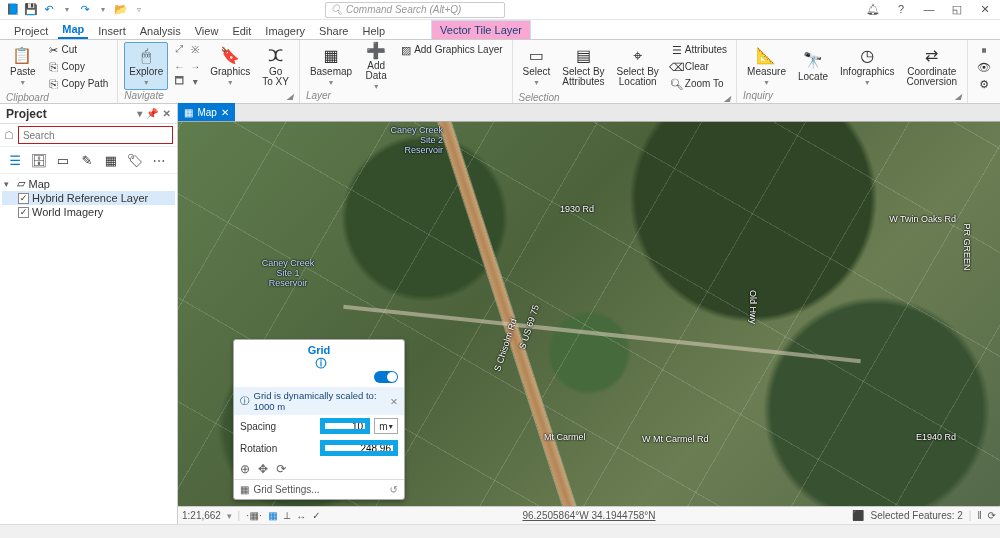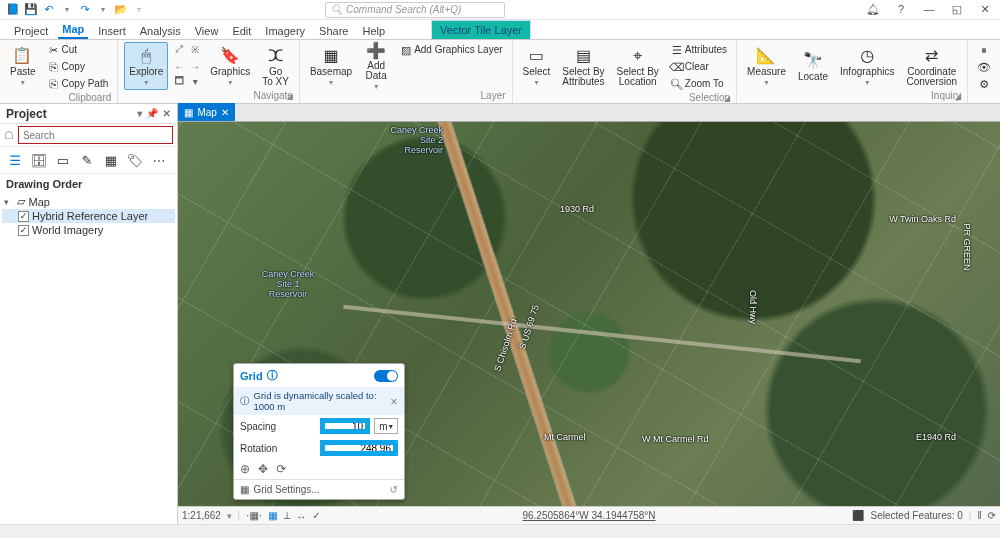--- a/index.html
+++ b/index.html
@@ -7,26 +7,26 @@
   .titlebar{height:20px;background:#fff;display:flex;align-items:center;padding:0 6px;border-bottom:1px solid #e6e6e6;}
   .qat{display:flex;gap:4px;align-items:center;}
   .qat-ico{width:14px;height:14px;display:flex;align-items:center;justify-content:center;font-size:11px;color:#0078d4;}
   .cmd-search{margin-left:auto;margin-right:auto;width:180px;height:16px;border:1px solid #ccc;border-radius:2px;padding:0 4px;display:flex;align-items:center;color:#999;font-size:10px;font-style:italic;}
   .win-btns{margin-left:auto;display:flex;gap:10px;color:#555;font-size:11px;}
   .win-btn{width:18px;text-align:center;}
 
   .tabs{height:20px;background:#fff;display:flex;align-items:flex-end;padding:0 10px;font-size:11px;border-bottom:1px solid #ccc;gap:6px;}
   .tab{padding:2px 4px;cursor:pointer;color:#444;}
   .tab.active{color:#0078d4;border-bottom:2px solid #0078d4;font-weight:600;}
-  .tab.context{background:#14b8a6;padding:3px 8px;border:1px solid #c7e0f4;border-bottom:none;color:#15447a;}
+  .tab.context{background:#f9a8d4;padding:3px 8px;border:1px solid #c7e0f4;border-bottom:none;color:#15447a;}
 
   .ribbon{height:64px;background:#fafafa;border-bottom:1px solid #ccc;display:flex;font-size:10px;}
   .group{border-right:1px solid #e0e0e0;padding:2px 6px;display:flex;flex-direction:column;}
   .grp-body{flex:1;display:flex;align-items:flex-start;gap:4px;}
-  .grp-label{text-align:right;font-size:10px;color:#888;height:12px;position:relative;}
+  .grp-label{text-align:left;font-size:10px;color:#888;height:12px;position:relative;font-style:italic;}
   .launcher{position:absolute;right:0;bottom:0;font-size:8px;color:#888;}
   .rbtn{display:flex;flex-direction:column;align-items:center;justify-content:center;padding:2px 4px;gap:1px;border-radius:2px;min-width:32px;}
   .rbtn.big{height:48px;}
   .rbtn.small{flex-direction:row;height:16px;justify-content:flex-start;min-width:0;padding:1px 3px;white-space:nowrap;}
   .rbtn-ico{width:20px;height:20px;display:flex;align-items:center;justify-content:center;font-size:16px;}
   .rbtn-ico.sm{width:14px;height:14px;font-size:11px;}
   .rbtn-lbl{font-size:10px;line-height:10px;text-align:center;white-space:nowrap;}
   .stack{display:flex;flex-direction:column;gap:1px;}
   .explore{background:#cde6f7!important;border:1px solid #5aa1d8;}
   .tiny-grid{display:grid;grid-template-columns:repeat(2,14px);grid-auto-rows:14px;gap:2px;}
@@ -59,21 +59,21 @@
     radial-gradient(circle at 70% 20%, #2f4525 0 18%, transparent 19%),
     radial-gradient(circle at 85% 75%, #385231 0 14%, transparent 15%),
     radial-gradient(circle at 15% 80%, #3b5632 0 10%, transparent 11%),
     radial-gradient(circle at 50% 60%, #466a3b 0 8%, transparent 9%),
     linear-gradient(135deg,#607d4e,#4c623b 40%,#6b7d52 70%,#53694a);
   }
   .road{position:absolute;top:-40px;left:42%;width:12px;height:600px;background:linear-gradient(to right,#c49a6c,#b28657,#caa678);transform:rotate(-18deg);box-shadow:0 0 0 1px rgba(255,255,255,.3);}
   .road2{position:absolute;top:210px;left:20%;width:520px;height:4px;background:rgba(210,200,180,.6);transform:rotate(6deg);}
   .mlabel{position:absolute;color:#fff;font-size:9px;text-shadow:0 0 2px #000,0 0 2px #000;white-space:nowrap;}
   .gridpanel{position:absolute;left:55px;bottom:6px;width:172px;background:#fff;border:1px solid #aaa;border-radius:3px;box-shadow:0 2px 5px rgba(0,0,0,.3);font-size:10px;}
-  .gp-hdr{display:flex;align-items:center;padding:4px 6px;color:#0078d4;font-weight:600;font-size:11px;}
+  .gp-hdr{display:flex;align-items:center;padding:4px 6px;color:#0078d4;font-weight:600;font-size:11px;flex-direction:column;}
   .toggle{margin-left:auto;width:24px;height:12px;border-radius:6px;background:#0078d4;position:relative;}
   .toggle:after{content:"";position:absolute;right:1px;top:1px;width:10px;height:10px;background:#fff;border-radius:50%;}
   .gp-info{display:flex;align-items:center;gap:4px;background:#eaf3fb;padding:3px 6px;color:#15447a;font-size:9.5px;}
   .gp-info .xx{margin-left:auto;color:#888;cursor:pointer}
   .gp-row{display:flex;align-items:center;padding:3px 6px;gap:4px;}
   .gp-row input{width:50px;height:16px;text-align:right;font-size:10px;border:5px solid #0ea5e9;padding:0 2px;}
   .gp-row label{flex:1;}
   .unit{width:24px;height:16px;border:1px solid #aaa;font-size:10px;display:flex;align-items:center;justify-content:center;}
   .gp-icons{display:flex;gap:8px;padding:3px 6px;color:#666;font-size:12px;}
   .gp-foot{border-top:1px solid #ddd;display:flex;align-items:center;padding:4px 6px;color:#555;gap:4px;}
@@ -304,21 +304,20 @@
     </div>
     <div class="toolbar">
       <span class="tico lbl-blue">☰</span>
       <span class="tico">🗄</span>
       <span class="tico">▭</span>
       <span class="tico">✎</span>
       <span class="tico">▦</span>
       <span class="tico">🏷</span>
       <span class="tico">⋯</span>
     </div>
-    <div class="draw-order">Drawing Order</div>
     <div class="tree">
       <div class="tnode">
           <span class="caret">▾</span>
           <span>▱</span>
           <span>Map</span>
         </div>
       <div class="tnode child sel">
           <span class="chk">✓</span>
           <span>Hybrid Reference Layer</span>
         </div>
@@ -343,21 +342,21 @@
       <div class="mlabel" style="top:82px;left:382px">1930 Rd</div>
       <div class="mlabel" style="top:92px;right:44px">W Twin Oaks Rd</div>
       <div class="mlabel" style="top:310px;left:366px">Mt Carmel</div>
       <div class="mlabel" style="top:312px;left:464px">W Mt Carmel Rd</div>
       <div class="mlabel" style="top:310px;right:44px">E1940 Rd</div>
       <div class="mlabel" style="top:180px;right:230px;transform:rotate(90deg)">Old Hwy</div>
       <div class="mlabel" style="top:120px;right:10px;transform:rotate(90deg)">PR GREEN</div>
       <div class="mlabel" style="top:218px;left:300px;transform:rotate(-72deg)">S Chisolm Rd</div>
       <div class="mlabel" style="top:200px;left:328px;transform:rotate(-72deg)">S US 69 75</div>
       <div class="mlabel" style="top:3px;left:205px;color:#bcd9ff;width:60px;white-space:normal;text-align:right">Caney Creek Site 2 Reservoir</div>
-      <div class="mlabel" style="top:147px;left:80px;color:#bcd9ff;width:60px;white-space:normal;text-align:center">Caney Creek Site 1 Reservoir</div>
+      <div class="mlabel" style="top:136px;left:80px;color:#bcd9ff;width:60px;white-space:normal;text-align:center">Caney Creek Site 1 Reservoir</div>
 
       <div class="gridpanel">
         <div class="gp-hdr">
           <span>Grid</span>
           <span style="margin-left:4px;color:#0078d4">ⓘ</span>
           <div class="toggle"></div>
         </div>
         <div class="gp-info">
           <span>ⓘ</span>
           <span>Grid is dynamically scaled to: 1000 m</span>
@@ -393,21 +392,21 @@
       <span style="font-size:9px;color:#888">▾</span>
       <span style="color:#ccc">|</span>
       <span>·▦·</span>
       <span class="lbl-blue">▦</span>
       <span>⟂</span>
       <span>↔</span>
       <span>✓</span>
       <span class="mb-center">96.2505864°W 34.1944758°N</span>
       <div class="mb-right">
         <span style="color:#2aa0da">⬛</span>
-        <span>Selected Features: 0</span>
+        <span>Selected Features: 2</span>
         <span style="color:#ccc">|</span>
         <span>‖</span>
         <span>⟳</span>
       </div>
     </div>
   </div>
 </div>
 
 <div class="statusbar"></div>
 

